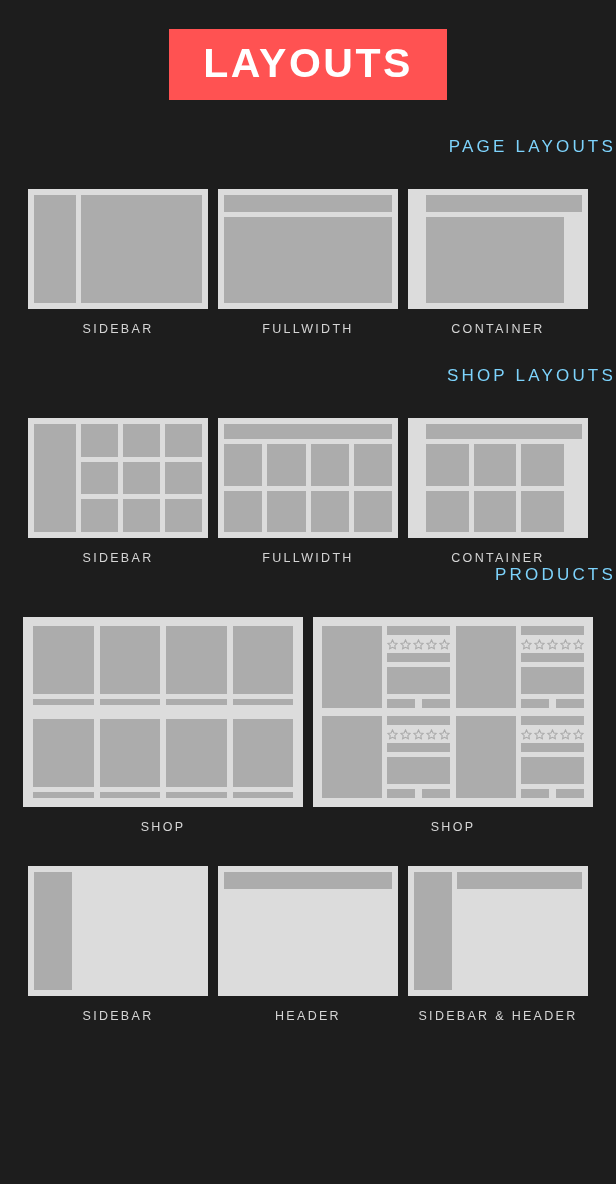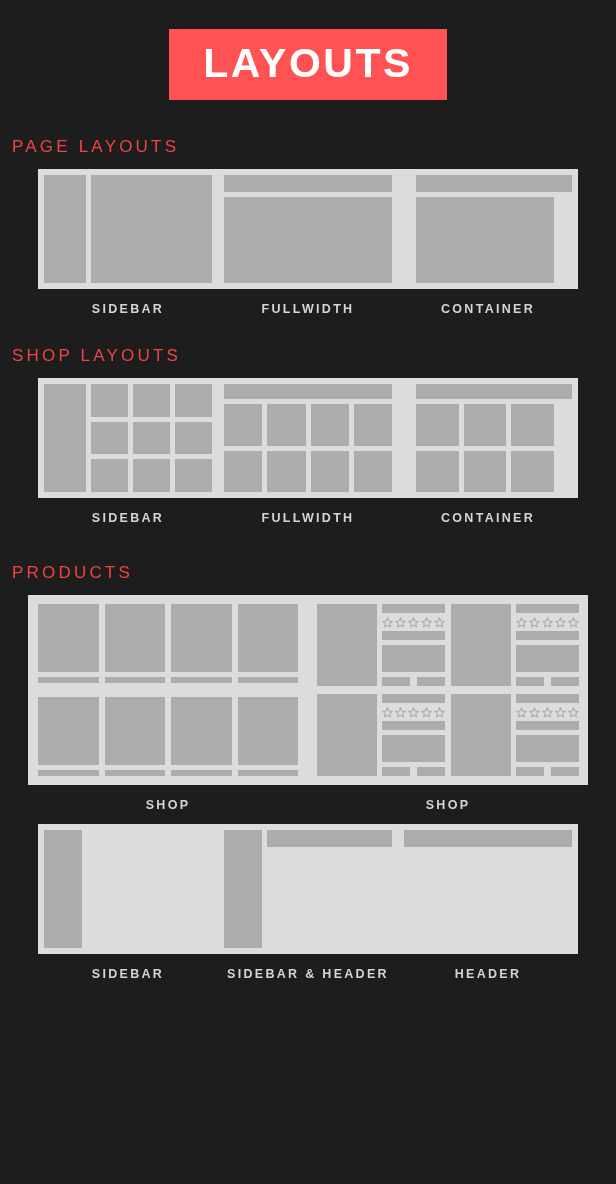--- a/index.html
+++ b/index.html
@@ -21,38 +21,37 @@
   .banner-title {
     color: #ffffff;
     font-size: 41px;
     font-weight: bold;
     letter-spacing: 2.5px;
     line-height: 1;
   }
 
   
   .section-title {
-    text-align: left;
-    color: #ef4444;
+    text-align: right;
+    color: #7dd3fc;
     font-size: 17px;
     letter-spacing: 3.2px;
     font-weight: normal;
-    padding-left: 12px;
   }
   .sec-page  { margin-top: 37px; }
   .sec-shop  { margin-top: 30px; }
-  .sec-prod  { margin-top: 38px; }
+  .sec-prod  { }
   .sec-nav   { margin-top: 40px; }
 
   
   .row {
     display: flex;
     justify-content: center;
-    margin-top: 12px;
-    font-weight: bold;
+    gap: 10px;
+    margin-top: 32px;
   }
   .cell { display: flex; flex-direction: column; align-items: center; }
   .caption {
     color: #d5d5d5;
     font-size: 12.5px;
     letter-spacing: 2.3px;
     margin-top: 13px;
     white-space: nowrap;
   }
 
@@ -395,27 +394,27 @@
 
     <div class="cell">
       <div class="thumb t-nav">
         <span class="blk nv-side"></span>
       </div>
       <div class="caption">SIDEBAR</div>
     </div>
 
     <div class="cell">
       <div class="thumb t-nav">
+        <span class="blk nv-head"></span>
+      </div>
+      <div class="caption">HEADER</div>
+    </div>
+
+    <div class="cell">
+      <div class="thumb t-nav">
         <span class="blk nv-sh-side"></span>
         <span class="blk nv-sh-head"></span>
       </div>
       <div class="caption">SIDEBAR &amp; HEADER</div>
     </div>
-
-    <div class="cell">
-      <div class="thumb t-nav">
-        <span class="blk nv-head"></span>
-      </div>
-      <div class="caption">HEADER</div>
-    </div>
   </div>
 
 </div>
 
 </body></html>

